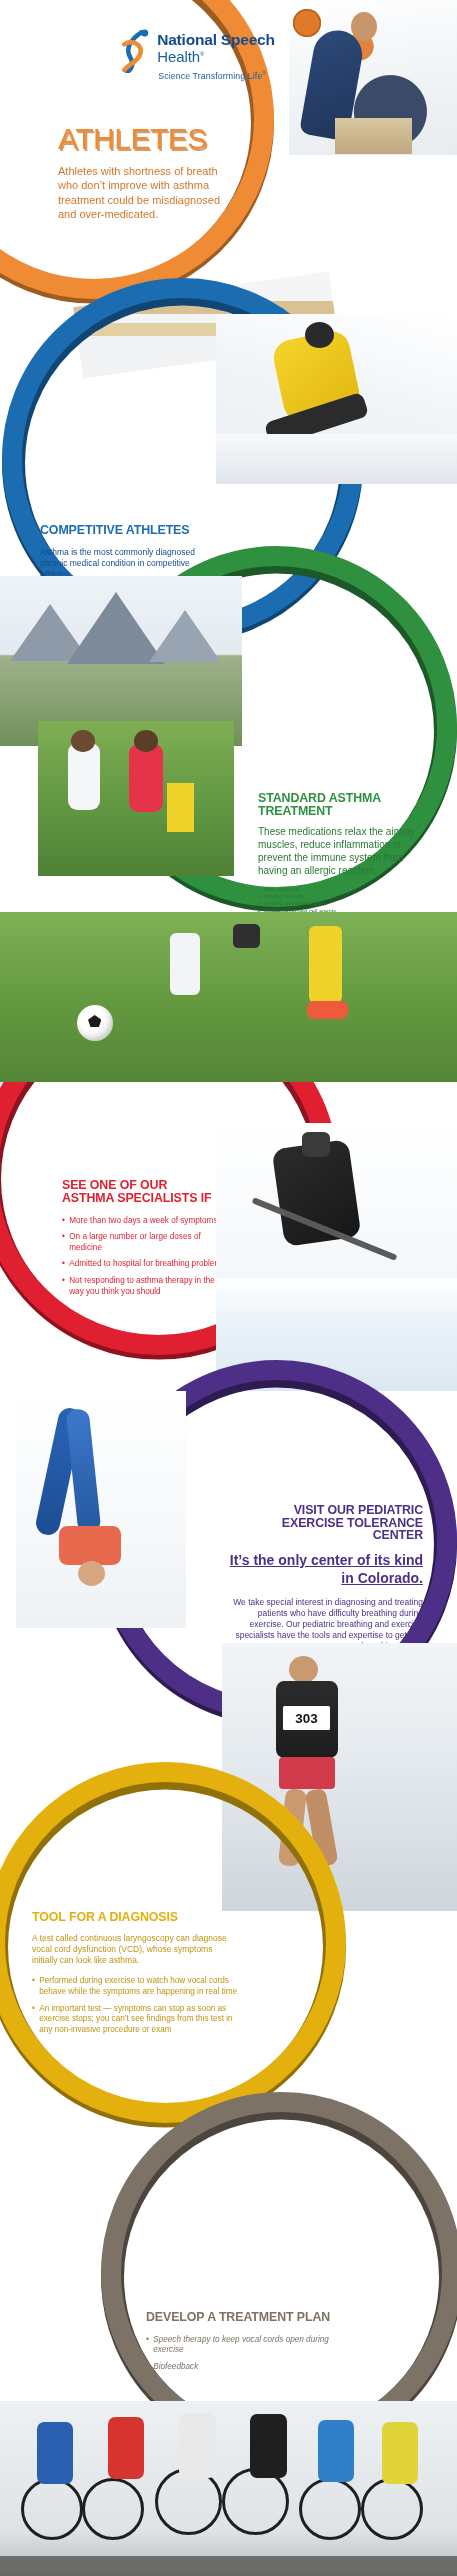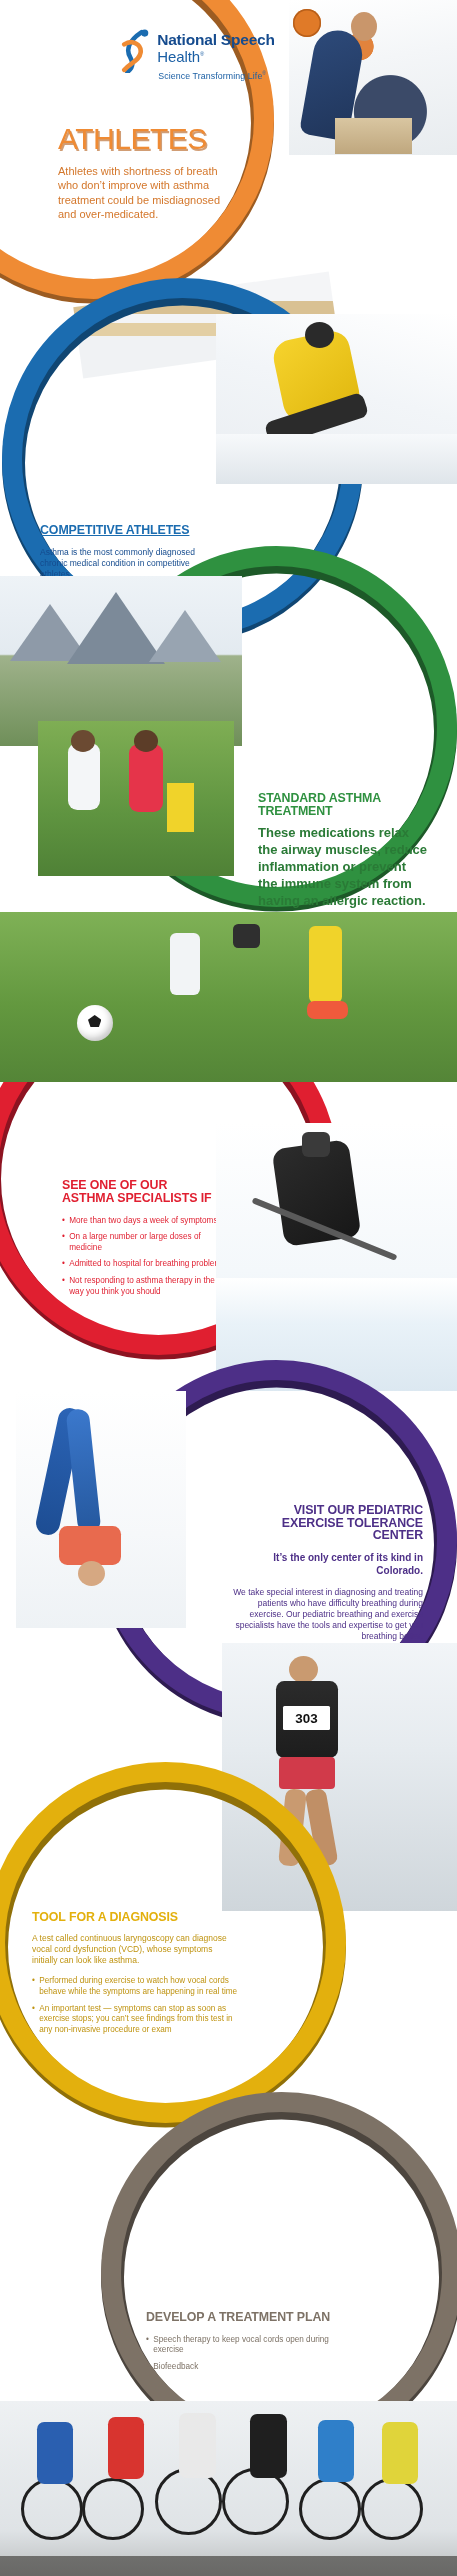--- a/index.html
+++ b/index.html
@@ -139,21 +139,21 @@
 
 <div class="photo" style="left:216px; top:314px; width:241px; height:170px;
             background:linear-gradient(195deg,#ffffff 0%,#f2f5f8 45%,#e9edf1 100%);">
   <div style="position:absolute;left:62px;top:20.6px;width:77px;height:82px;border-radius:18.5px;background:linear-gradient(150deg,#f6d32d,#e0b70e);transform:rotate(-12deg);"></div>
   <div style="position:absolute;left:89px;top:8.2px;width:29px;height:26px;border-radius:50%;background:#2a2a2a;"></div>
   <div style="position:absolute;left:49px;top:93px;width:103px;height:25px;border-radius:8.2px;background:#2b2b2b;transform:rotate(-18deg);"></div>
   <div style="position:absolute;left:0px;top:120px;width:241px;height:50px;background:linear-gradient(180deg,#f7f9fb,#dfe5ea);"></div>
 </div>
 
 <div class="tblock" style="left:40px; top:524px; width:170px;">
-  <div class="hdr" style="color:#1b6cb0; font-size:12.4px;text-decoration:underline;">COMPETITIVE ATHLETES</div>
+  <div class="hdr" style="color:#1b6cb0; font-size:12.4px;">COMPETITIVE ATHLETES</div>
   <div class="body-txt" style="color:#154b8e; font-size:8.5px; margin-top:10.3px;">Asthma is the most commonly diagnosed chronic medical condition in competitive athletes.</div>
   <div class="body-txt" style="color:#154b8e; font-size:8.5px; margin-top:9.3px;">20-25% of athletes in certain sports experience shortness of breath.</div>
   <div class="body-txt" style="color:#154b8e; font-size:8.5px; margin-top:9.3px;">These athletes could be getting the wrong treatment.</div>
 </div>
 
 <div class="ring" style="left:96px; top:546px; width:361px; height:361px;">
   <div class="shadow" style="border-width:23px; border-color:#257233;"></div>
   <div class="band" style="border-width:20.6px; border-color:#2f9140;"></div>
 </div>
 
@@ -168,21 +168,21 @@
             background:linear-gradient(180deg,#7fae54 0%,#5f9440 60%,#4f8136 100%);">
   <div style="position:absolute;left:30px;top:21.6px;width:32px;height:67px;border-radius:9.3px;background:#f4f6f8;"></div>
   <div style="position:absolute;left:33px;top:9.3px;width:24px;height:21.6px;border-radius:50%;background:#6b4a32;"></div>
   <div style="position:absolute;left:91px;top:23px;width:34px;height:68px;border-radius:9.3px;background:#e5344a;"></div>
   <div style="position:absolute;left:96px;top:9.3px;width:24px;height:21.6px;border-radius:50%;background:#5c3d28;"></div>
   <div style="position:absolute;left:129px;top:62px;width:27px;height:49px;background:#f0d32a;"></div>
 </div>
 
 <div class="tblock" style="left:258px; top:792px; width:170px;">
   <div class="hdr" style="color:#2f9140; font-size:12.4px;">STANDARD ASTHMA TREATMENT</div>
-  <div class="body-txt" style="color:#2a7a36; font-size:13px; margin-top:8.2px;font-weight:bold;">These medications relax the airway muscles, reduce inflammation or prevent the immune system from having an allergic reaction.</div>
+  <div class="body-txt" style="color:#2a7a36; font-size:10px; margin-top:8.2px;">These medications relax the airway muscles, reduce inflammation or prevent the immune system from having an allergic reaction.</div>
   <ul class="bullets tight" style="color:#2a7a36; font-size:5.7px; margin-top:8.2px;">
     <li>Beta agonists</li>
     <li>Inhaled steroids</li>
     <li>Inhaled anticholinergics</li>
     <li>Inhaled anti-mast cell agents</li>
     <li>Leukotriene modifiers</li>
     <li>Oral steroids</li>
     <li>Anti-IgE</li>
     <li>Theophylline</li>
   </ul>
@@ -231,21 +231,21 @@
 <div class="photo" style="left:15.5px; top:1391px; width:170px; height:237px;
             background:linear-gradient(180deg,#ffffff 0%,#f6f8fa 60%,#eef2f5 100%);">
   <div style="position:absolute;left:31px;top:15.5px;width:24px;height:129px;border-radius:12.4px;background:linear-gradient(180deg,#2b64b6,#1d4d93);transform:rotate(12deg);"></div>
   <div style="position:absolute;left:56px;top:17.5px;width:23px;height:124px;border-radius:11.3px;background:linear-gradient(180deg,#3b78cc,#25589e);transform:rotate(-6deg);"></div>
   <div style="position:absolute;left:43px;top:135px;width:62px;height:39px;border-radius:8.2px;background:#e86a4e;"></div>
   <div style="position:absolute;left:62px;top:170px;width:27px;height:25px;border-radius:50%;background:#d6a882;"></div>
 </div>
 
 <div class="tblock" style="left:227px; top:1504px; width:196px; text-align:right;">
   <div class="hdr" style="color:#4d2f87; font-size:12.4px;margin-left:48px;">VISIT OUR PEDIATRIC EXERCISE TOLERANCE CENTER</div>
-  <div class="body-txt" style="color:#4d2f87; font-size:10px; font-weight:700; margin-top:9.3px;">It’s the only center of its kind in Colorado.</div>
+  <div class="body-txt" style="color:#4d2f87; font-size:14px; font-weight:700; margin-top:9.3px;text-decoration:underline;">It’s the only center of its kind in Colorado.</div>
   <div class="body-txt" style="color:#4d2f87; font-size:8.5px; margin-top:9.3px;">We take special interest in diagnosing and treating patients who have difficulty breathing during exercise. Our pediatric breathing and exercise specialists have the tools and expertise to get you breathing better.</div>
 </div>
 
 <div class="photo" style="left:222px; top:1643px; width:236px; height:268px;
             background:linear-gradient(180deg,#f2f5f8 0%,#e6ebef 40%,#cfd6db 100%);">
   <div style="position:absolute;left:67px;top:13.4px;width:29px;height:27px;border-radius:50%;background:#c99a70;"></div>
   <div style="position:absolute;left:54px;top:38px;width:62px;height:77px;border-radius:8.2px;background:linear-gradient(180deg,#2b2b2b,#1d1d1d);"></div>
   <div class="bib" style="position:absolute;left:61px;top:63px;width:47px;height:24px;background:#ffffff;color:#111;
               font-size:13.4px;font-weight:700;display:flex;align-items:center;justify-content:center;border-radius:1.5px;">303</div>
   <div style="position:absolute;left:57px;top:114px;width:56px;height:32px;background:#d13a4a;border-radius:4.1px;"></div>
@@ -267,21 +267,21 @@
   </ul>
 </div>
 
 <div class="ring" style="left:101px; top:2092px; width:361px; height:361px;">
   <div class="shadow" style="border-width:23px; border-color:#615950;"></div>
   <div class="band" style="border-width:20.6px; border-color:#7d7266;"></div>
 </div>
 
 <div class="tblock" style="left:146px; top:2311px; width:206px;">
   <div class="hdr" style="color:#7d7266; font-size:12.4px;">DEVELOP A TREATMENT PLAN</div>
-  <ul class="bullets spaced" style="color:#7d7266; font-size:8.2px; margin-top:11.3px;">
+  <ul class="bullets spaced" style="color:#7d7266; font-size:8.2px; margin-top:11.3px;font-style:italic;">
     <li>Speech therapy to keep vocal cords open during exercise</li>
     <li>Biofeedback</li>
   </ul>
 </div>
 
 <div class="photo" style="left:0px; top:2401px; width:457px; height:340px;
             background:linear-gradient(180deg,#eef1f3 0%,#dfe3e6 38%,#b9bcbd 52%,#8e8f90 70%,#5c5c5b 100%);">
   <div style="position:absolute;left:20.6px;top:77px;width:62px;height:62px;border-radius:50%;border:3.6px solid #1f1f1f;"></div>
   <div style="position:absolute;left:82px;top:77px;width:62px;height:62px;border-radius:50%;border:3.6px solid #1f1f1f;"></div>
   <div style="position:absolute;left:155px;top:67px;width:67px;height:67px;border-radius:50%;border:3.6px solid #1f1f1f;"></div>

